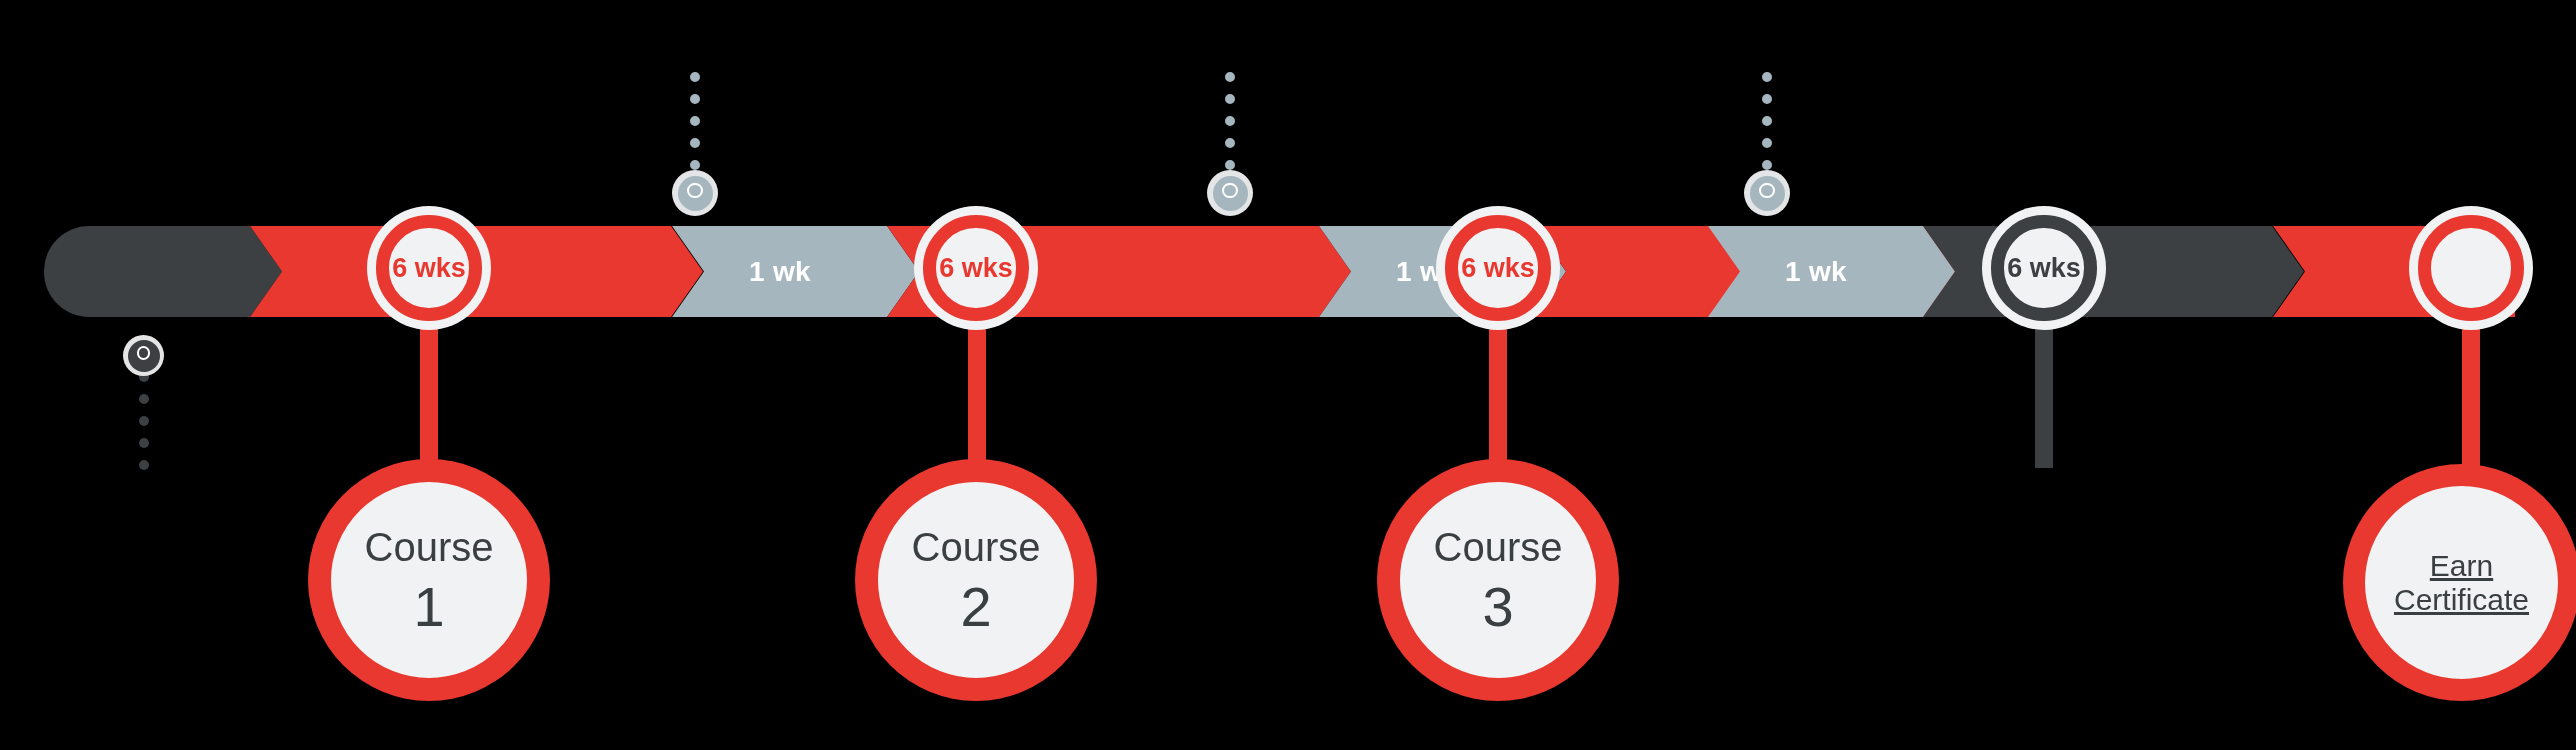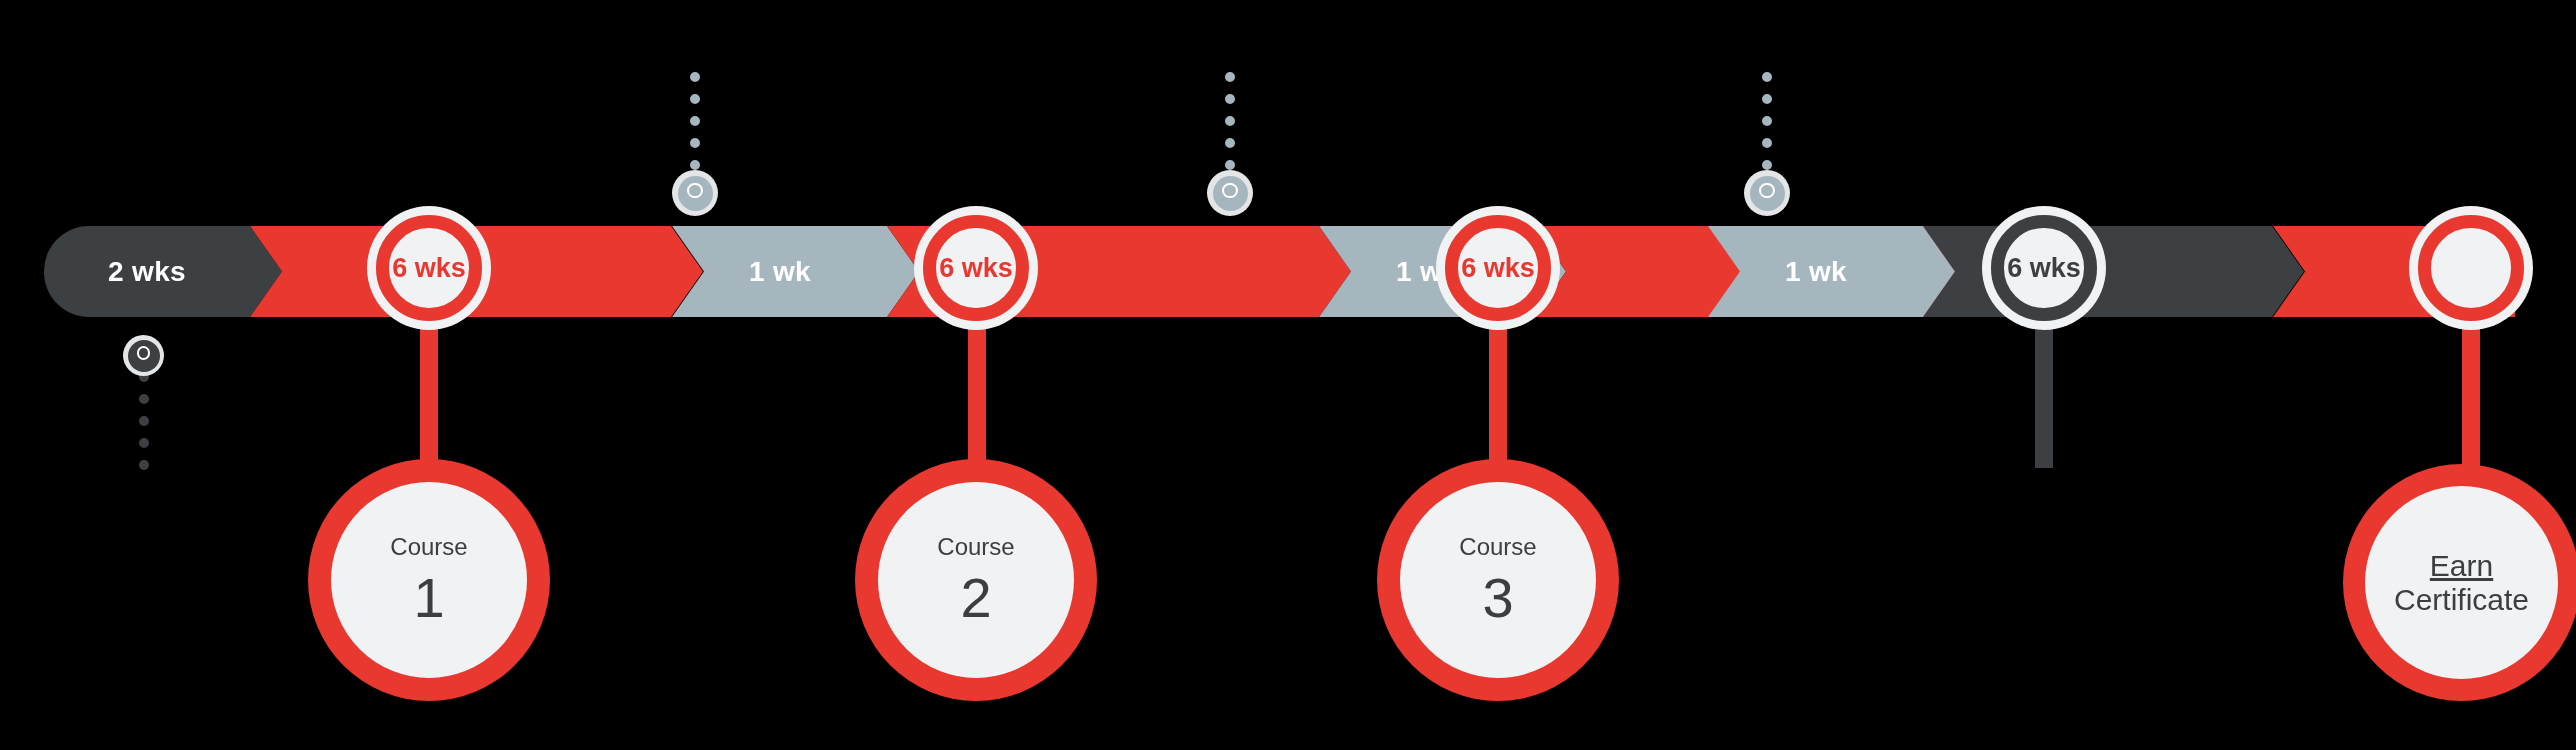--- a/index.html
+++ b/index.html
@@ -107,21 +107,21 @@
     box-sizing: border-box;
     background: #f1f2f3;
     display: flex;
     flex-direction: column;
     align-items: center;
     justify-content: center;
     text-align: center;
   }
   .node-label {
     color: #3a4042;
-    font-size: 24px;
+    font-size: 40px;
     line-height: 1.12;
     white-space: pre-line;
     font-weight: normal;
   }
   .node-label.big-num {
     font-size: 56px;
     line-height: 1.0;
     margin-top: 9.3px;
   }
 
@@ -149,21 +149,20 @@
   }
 </style>
 </head>
 <body>
 
 <div id="stage">
 
   <div id="bar-track">
 
     <div class="seg seg-cap-left seg-arrow" style="left:0px; width:238px; background:#3c4043;"></div>
-    <div class="seg-label" style="left:0px; width:206px;">2 wks</div>
 
     <div class="seg seg-arrow-notched" style="left:206px; width:453px; background:#e8382f;"></div>
 
     <div class="seg seg-arrow-notched" style="left:628px; width:247px; background:#a6b6bf;"></div>
     <div class="seg-label" style="left:628px; width:216px;">1 wk</div>
 
     <div class="seg seg-arrow-notched" style="left:843px; width:464px; background:#e8382f;"></div>
 
     <div class="seg seg-arrow-notched" style="left:1275px; width:247px; background:#a6b6bf;"></div>
     <div class="seg-label" style="left:1275px; width:216px;">1 wk</div>
@@ -232,21 +231,21 @@
     <div class="node-inner" style="border:2.1px solid #e8382f;">
       <span class="node-label">Course</span>
       <span class="node-label big-num">3</span>
     </div>
   </div>
 
 
   <div class="node" style="left:2343px; top:464px; width:237px; height:237px; background:#e8382f; padding:19.6px;">
     <div class="node-inner" style="border:2.1px solid #e8382f;">
       <span class="node-label" style="font-size:30px;text-decoration:underline;">Earn</span>
-      <span class="node-label" style="font-size:30px;">Certificate</span>
+      <span class="node-label" style="font-size:30px;text-decoration:underline;">Certificate</span>
     </div>
   </div>
 
   <div class="tick" style="left:123px; top:335px; width:41px; height:139px;">
     <div class="tick-dots" style="left:15.5px; top:37px; height:98px; border-left-color:#3c4043;"></div>
     <div class="tick-ring" style="left:0px; top:0px; width:41px; height:41px; background:#e4e5e6;">
       <div class="tick-core" style="width:32px; height:32px; background:#3c4043; border:0;">
         <div style="width:13.4px;height:13.4px;border-radius:50%;border:2.6px solid #ffffff;box-sizing:border-box;margin:6.7px auto 0;"></div>
       </div>
     </div>

